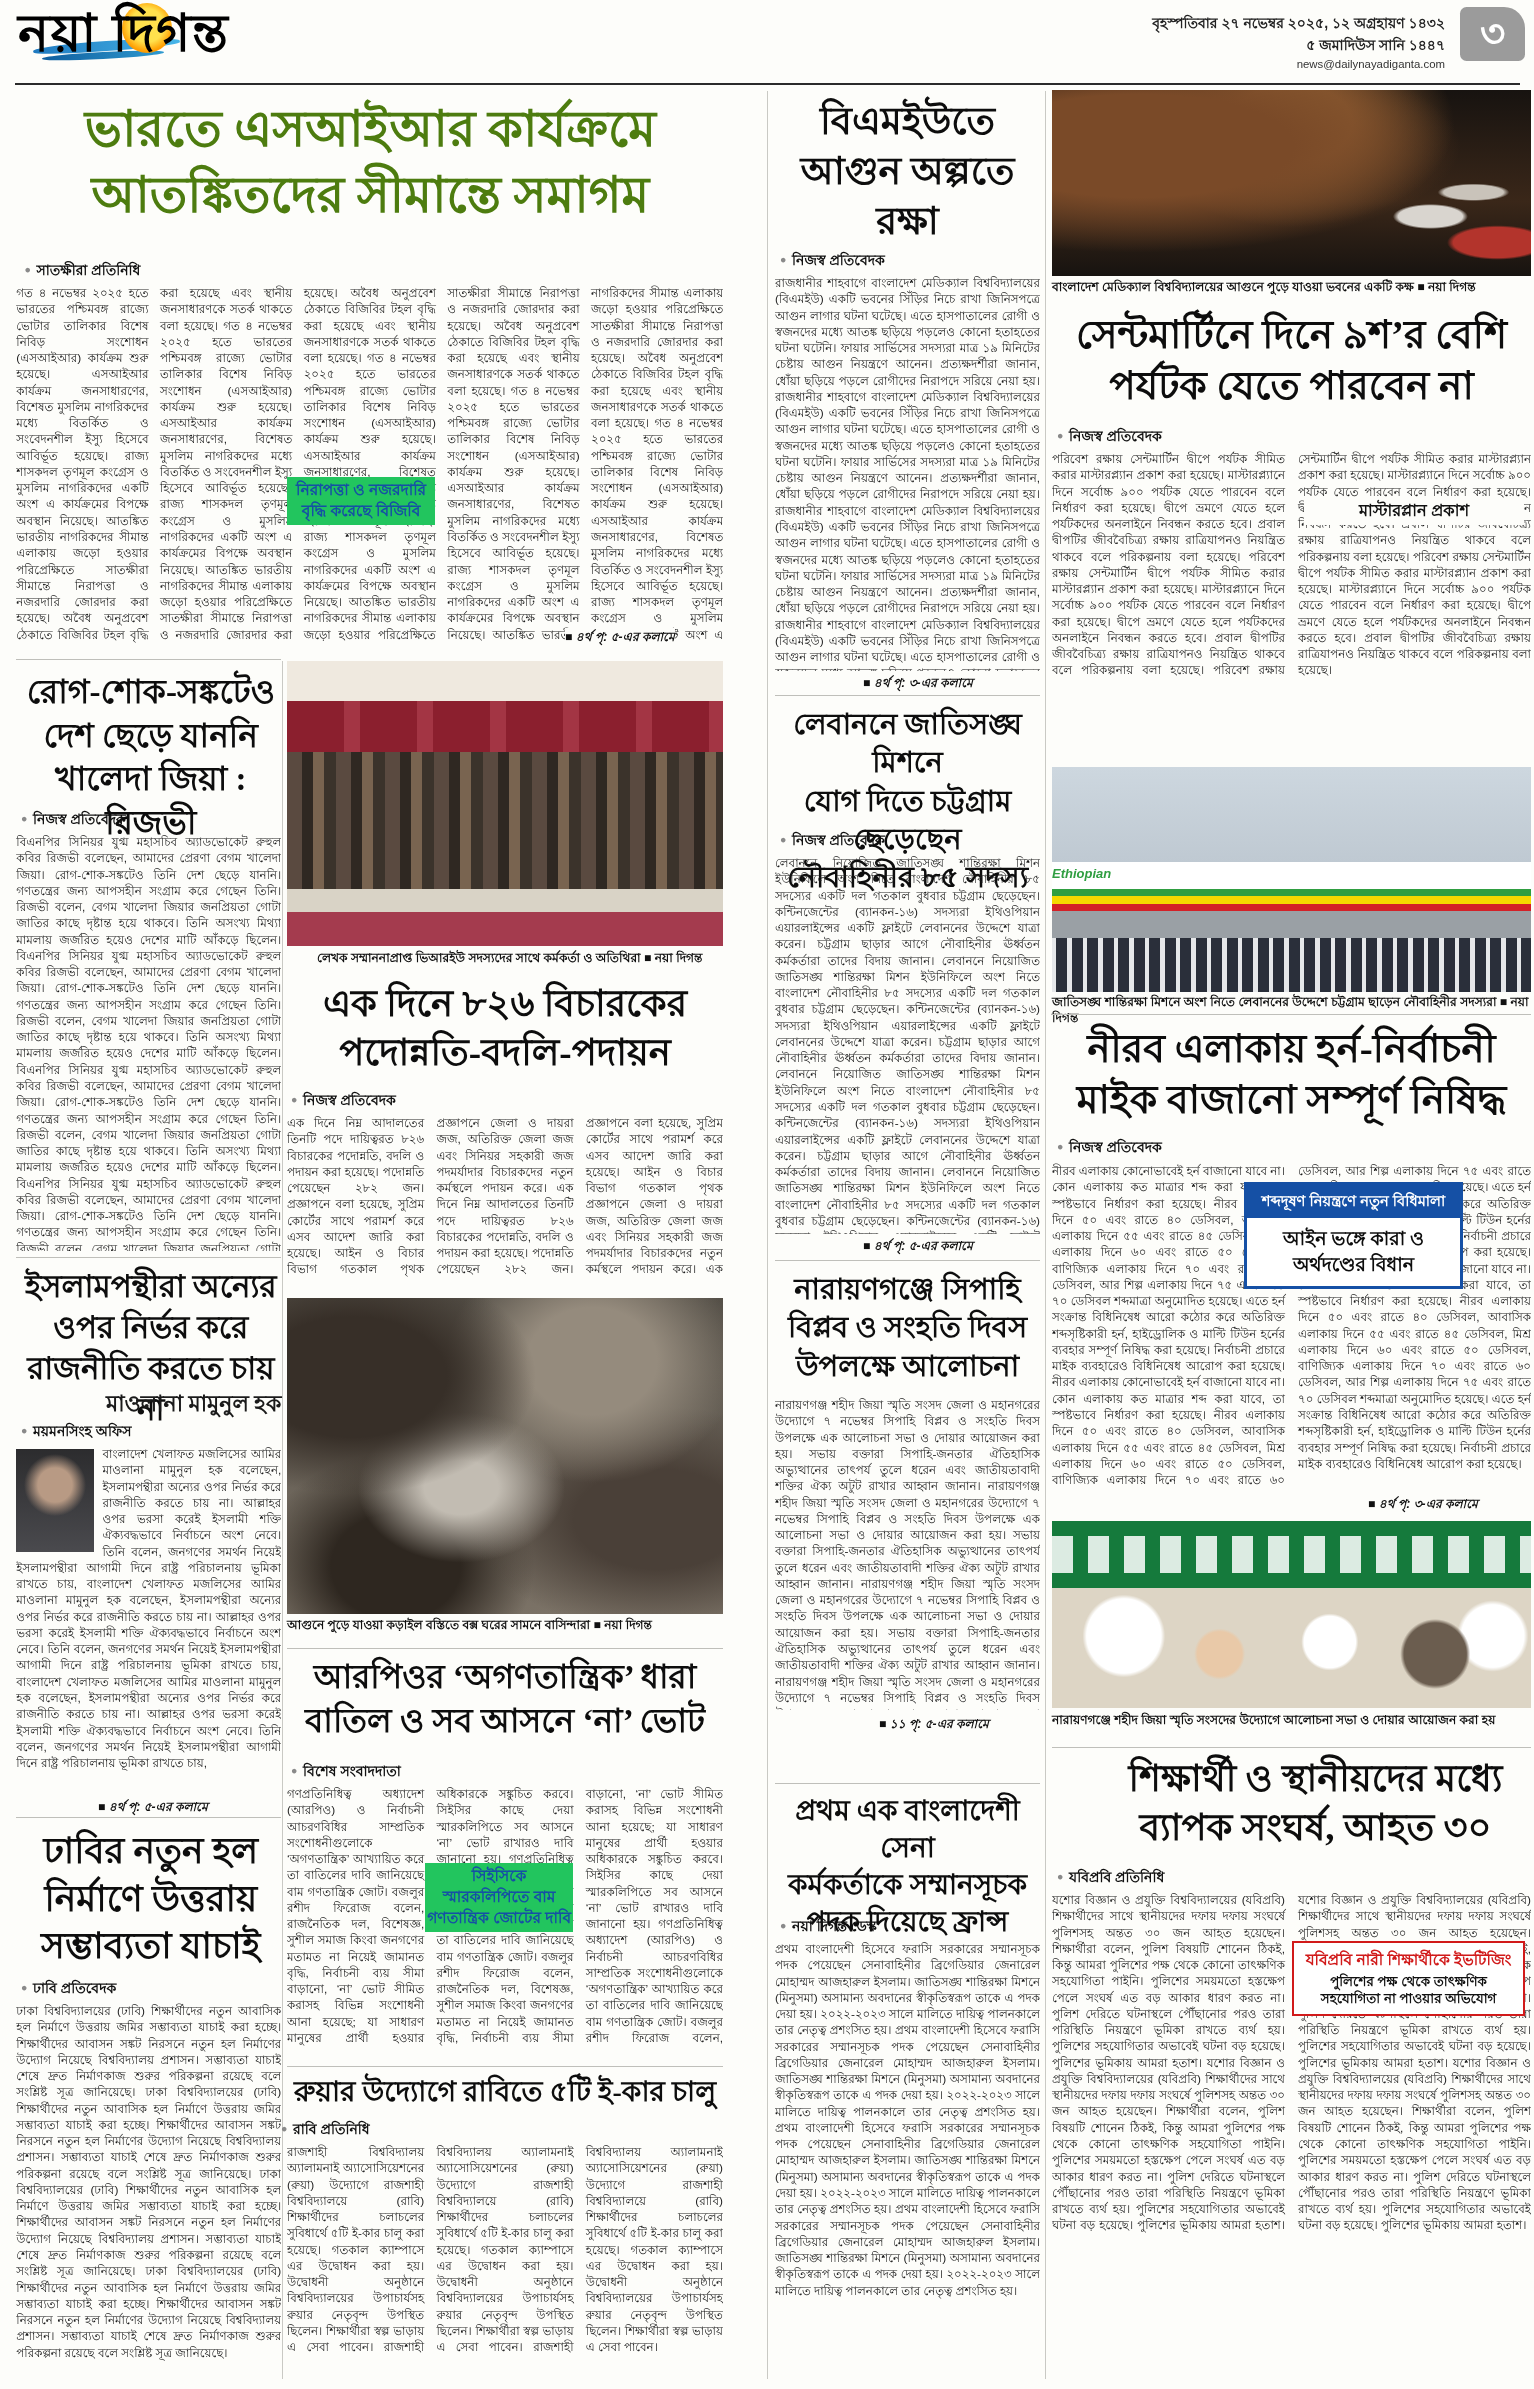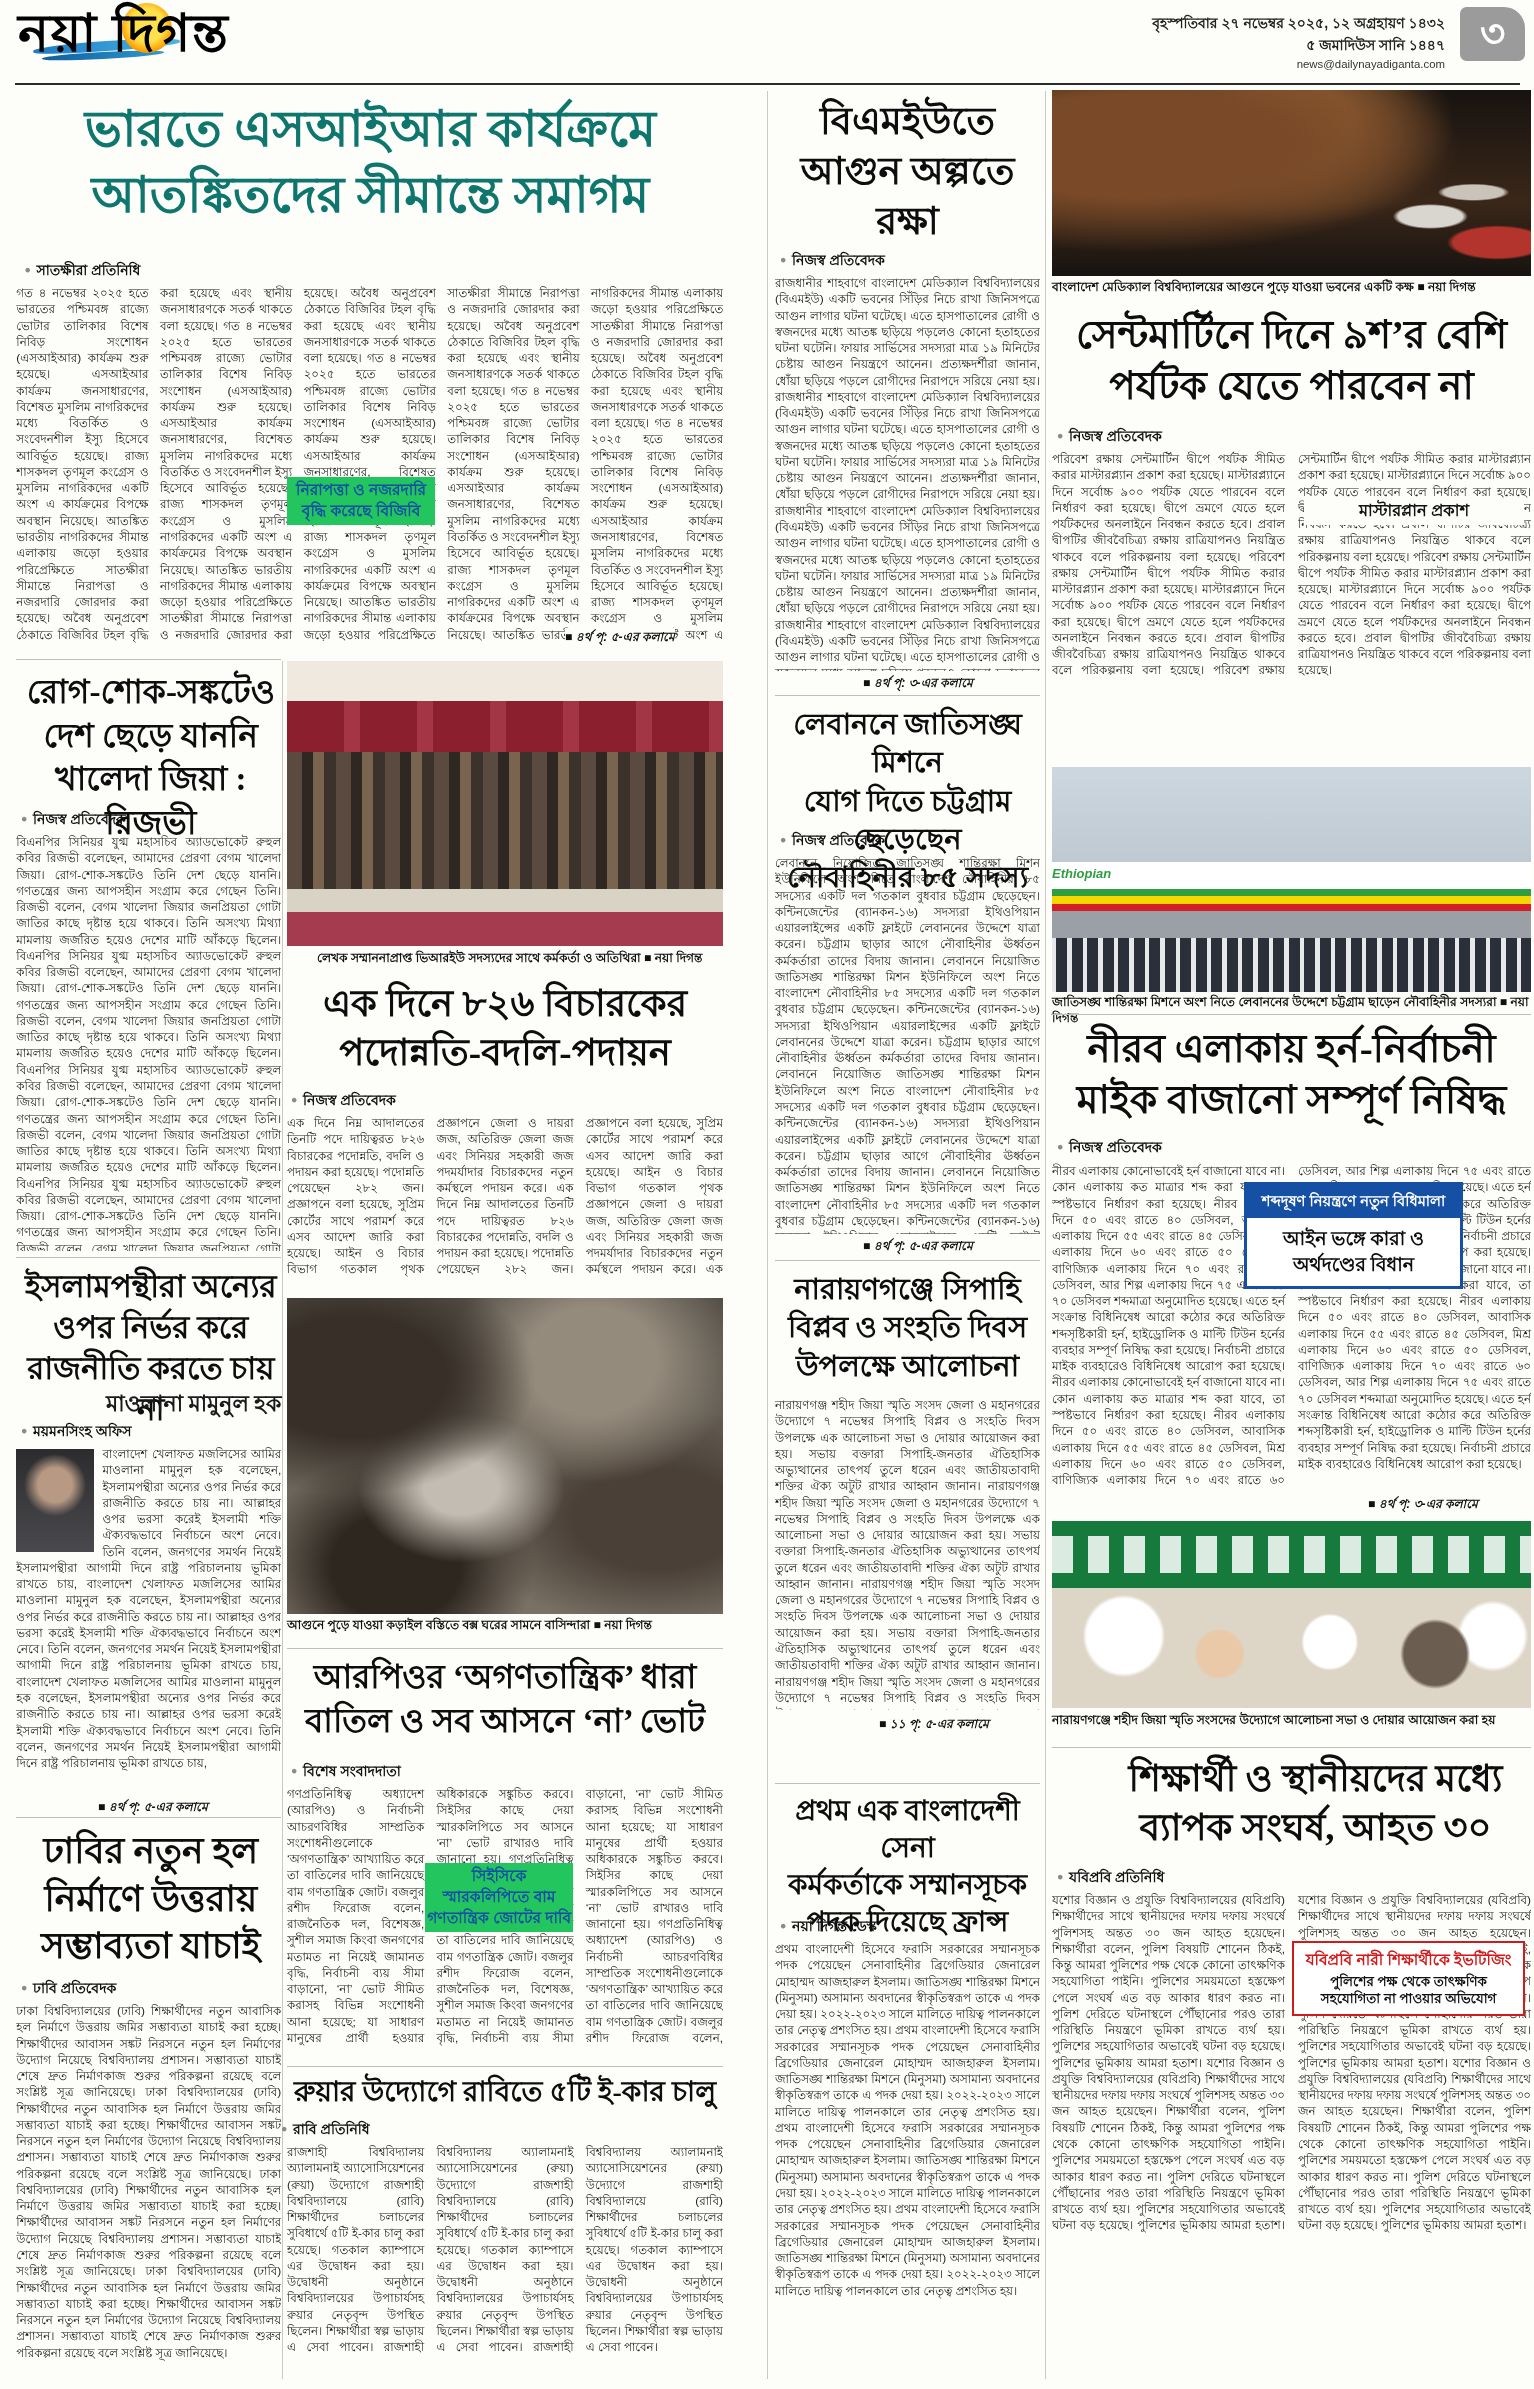--- a/index.html
+++ b/index.html
@@ -16,21 +16,21 @@
   .swash2{position:absolute;left:24.4px;top:44px;width:122px;height:6.5px;border-radius:50%;
           background:linear-gradient(90deg,#0f5e9e,#2f9ad0);transform:rotate(-3deg);z-index:0;}
   .dateline{text-align:right;font-size:14px;font-weight:bold;color:#222;line-height:1.55;}
   .email{font-size:11.4px;font-weight:normal;color:#333;}
   .pagenum{background:#9b9b9b;color:#fff;border-radius:6.5px 21px 6.5px 6.5px;text-align:center;
            font-size:39px;font-weight:bold;line-height:54px;}
   .toprule{height:2.4px;background:#2b2b2b;}
   
   .hl{white-space:pre-line;text-align:center;font-family:"Liberation Serif",serif;font-weight:800;
       color:#0d0d0d;line-height:1.32;}
-  .hl-red{color:#0f766e;}
+  .hl-red{color:#4d7c0f;}
   .byline{font-size:14px;font-weight:bold;color:#111;}
   .byline .dot{color:#8a8a8a;font-size:10.6px;margin-right:5.7px;vertical-align:1.6px;}
   .body-txt{font-size:11.8px;line-height:1.38;text-align:justify;color:#1c1c1c;overflow:hidden;}
   .cols2{column-count:2;column-gap:13px;}
   .cols3{column-count:3;column-gap:12.2px;}
   .cols5{column-count:5;column-gap:11.4px;}
   .caption{font-size:12.2px;font-weight:bold;color:#111;line-height:1.3;}
   .subhead-blue{background:#22c55e;color:#1550a5;font-weight:bold;font-size:15.5px;text-align:center;
                 line-height:1.35;padding:3.3px 1.6px;}
   .subhead-bold{background:#fdfdfa;color:#111;font-weight:bold;font-size:16.3px;text-align:center;}

